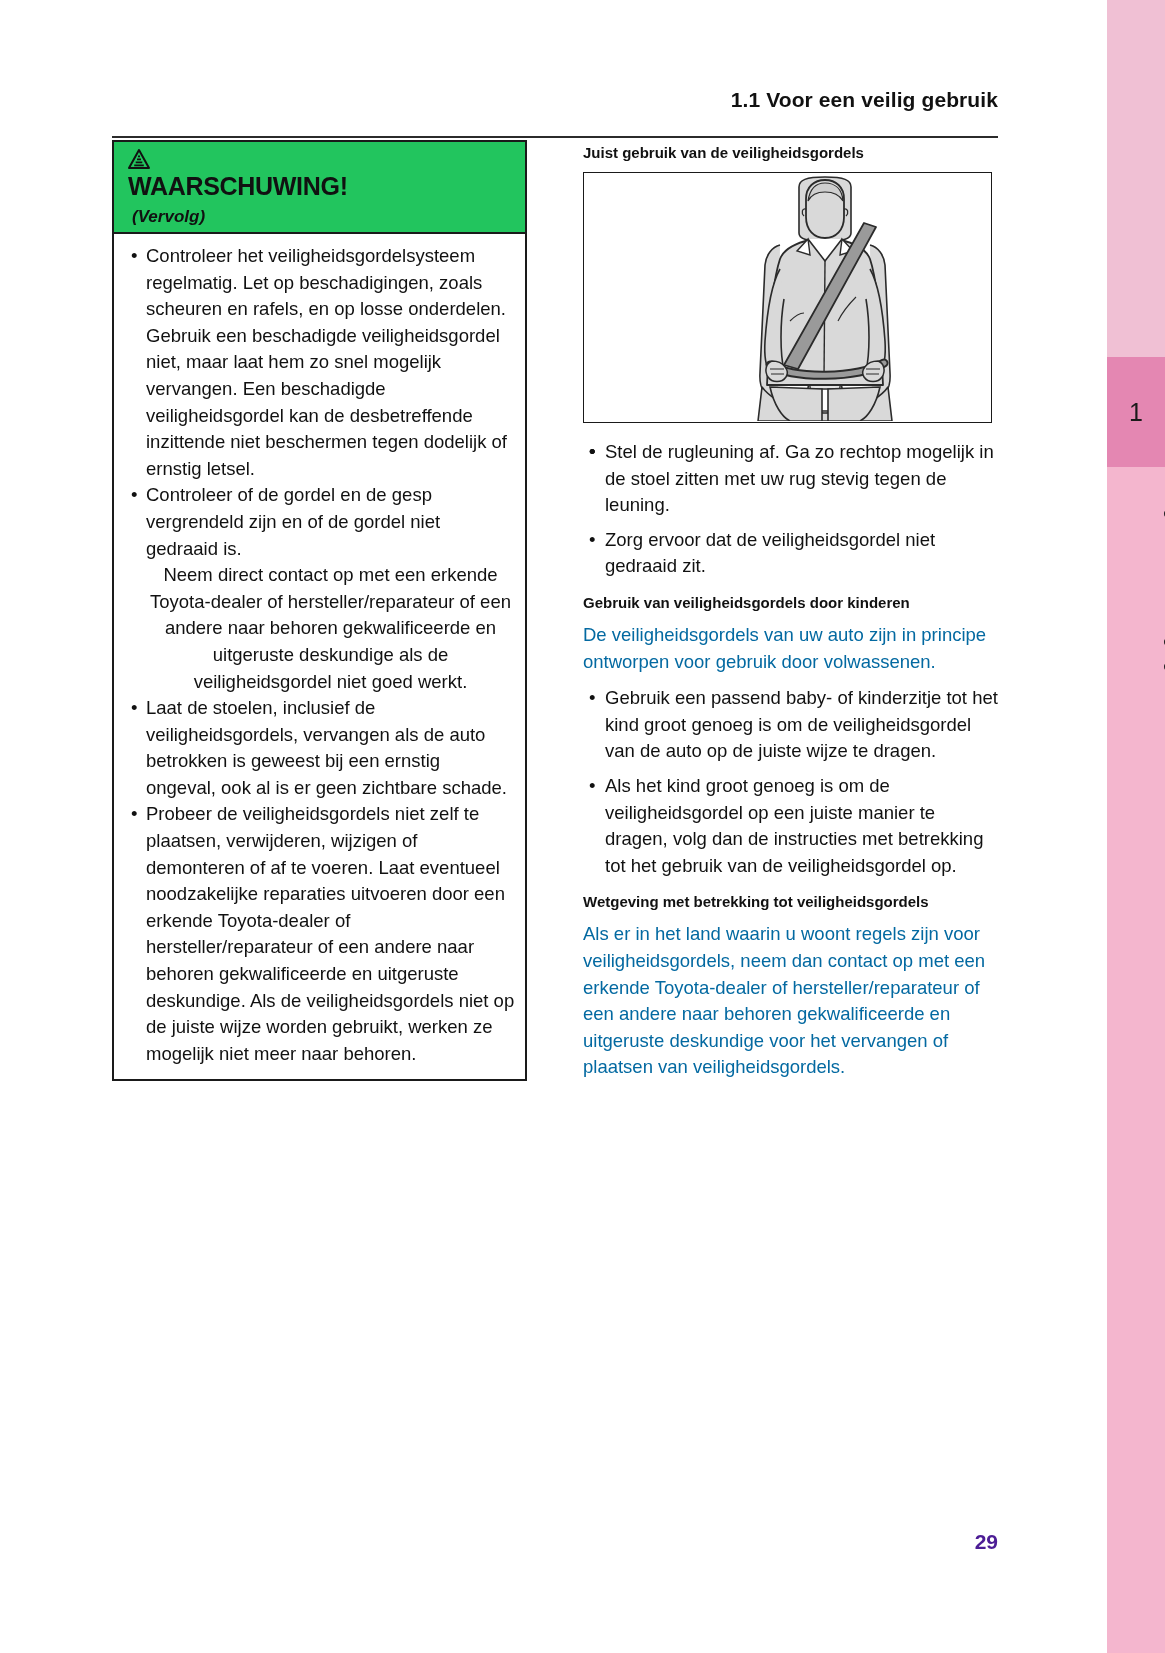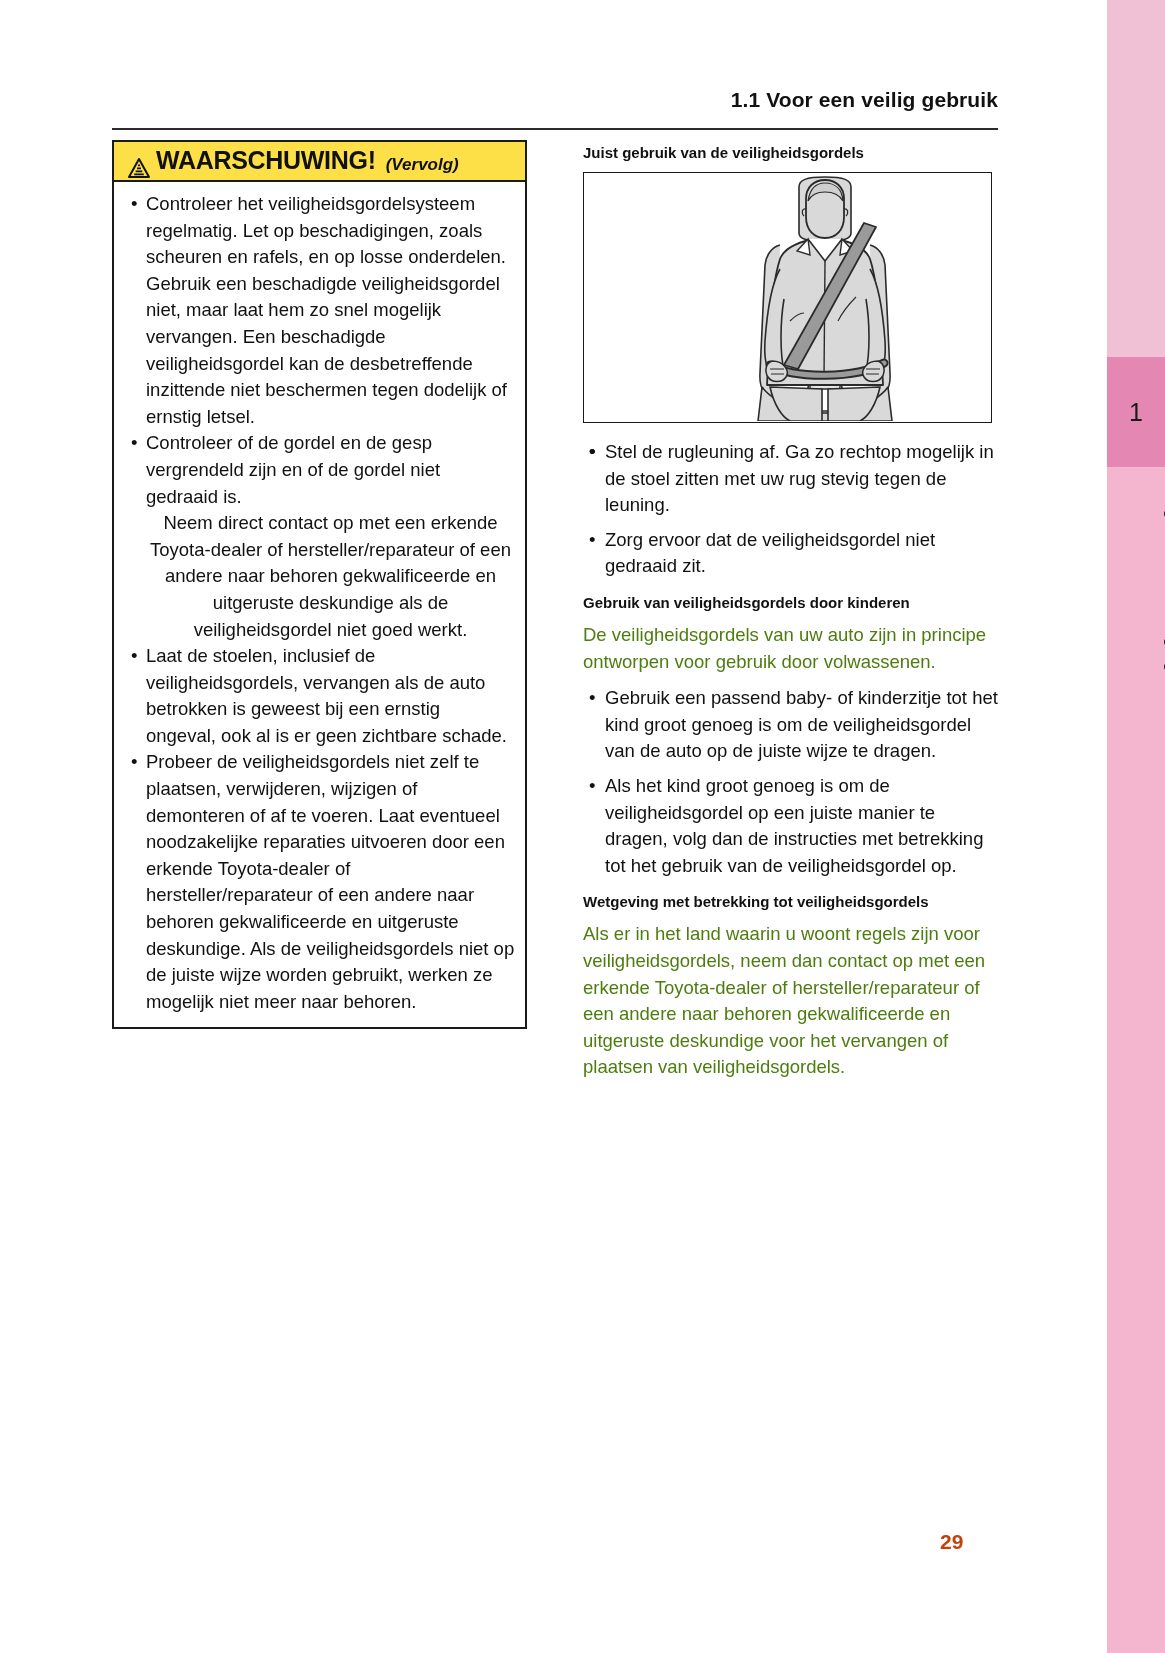--- a/index.html
+++ b/index.html
@@ -77,21 +77,21 @@
     position: absolute;
     top: 88px;
     left: 112px;
     width: 886px;
   }
   #header .htitle {
     text-align: right;
     font-size: 21px;
     font-weight: bold;
     color: #111;
-    padding-bottom: 16px;
+    padding-bottom: 24px;
     letter-spacing: 0.1px;
   }
   #header .hrule {
     border-bottom: 2px solid #2b2b2b;
     width: 886px;
   }
 
   
   .col {
     position: absolute;
@@ -106,26 +106,27 @@
     width: 415px;
   }
 
   
   #warning-box {
     border: 2px solid #1a1a1a;
     width: 411px;
     box-sizing: content-box;
   }
   #warning-head {
-    background: #fde047;
+    background: #22c55e;
     border-bottom: 2px solid #1a1a1a;
     padding: 4px 6px 5px 14px;
     display: flex;
-    align-items: flex-end;
+    align-items: flex-start;
     gap: 6px;
+    flex-direction: column;
   }
   #warning-head .wicon {
     position: relative;
     top: 3px;
     flex: 0 0 auto;
     width: 22px;
     height: 20px;
   }
   #warning-head .wtitle {
     font-size: 25px;
@@ -174,21 +175,21 @@
   .sec-head {
     font-size: 15px;
     font-weight: bold;
     line-height: 26px;
     color: #111;
     margin: 0 0 6px 0;
   }
   .para {
     font-size: 18.5px;
     line-height: 26.6px;
-    color: #4d7c0f;
+    color: #0369a1;
     margin: 0 0 10px 0;
   }
   ul.bl2 {
     list-style: none;
     margin: 0 0 10px 0;
     padding: 0;
   }
   ul.bl2 > li {
     position: relative;
     padding-left: 22px;
@@ -216,23 +217,24 @@
     position: relative;
   }
   #illus svg { display: block; }
 
   
   #page-number {
     position: absolute;
     left: 940px;
     top: 1530px;
     width: 58px;
+    text-align: right;
     font-size: 21px;
     font-weight: bold;
-    color: #c2410c;
+    color: #4c1d95;
   }
 </style>
 </head>
 <body>
 
 <div id="page">
 
   <div id="side-tab">
     <div class="tab-band-light-top"></div>
     <div class="tab-band-number">

